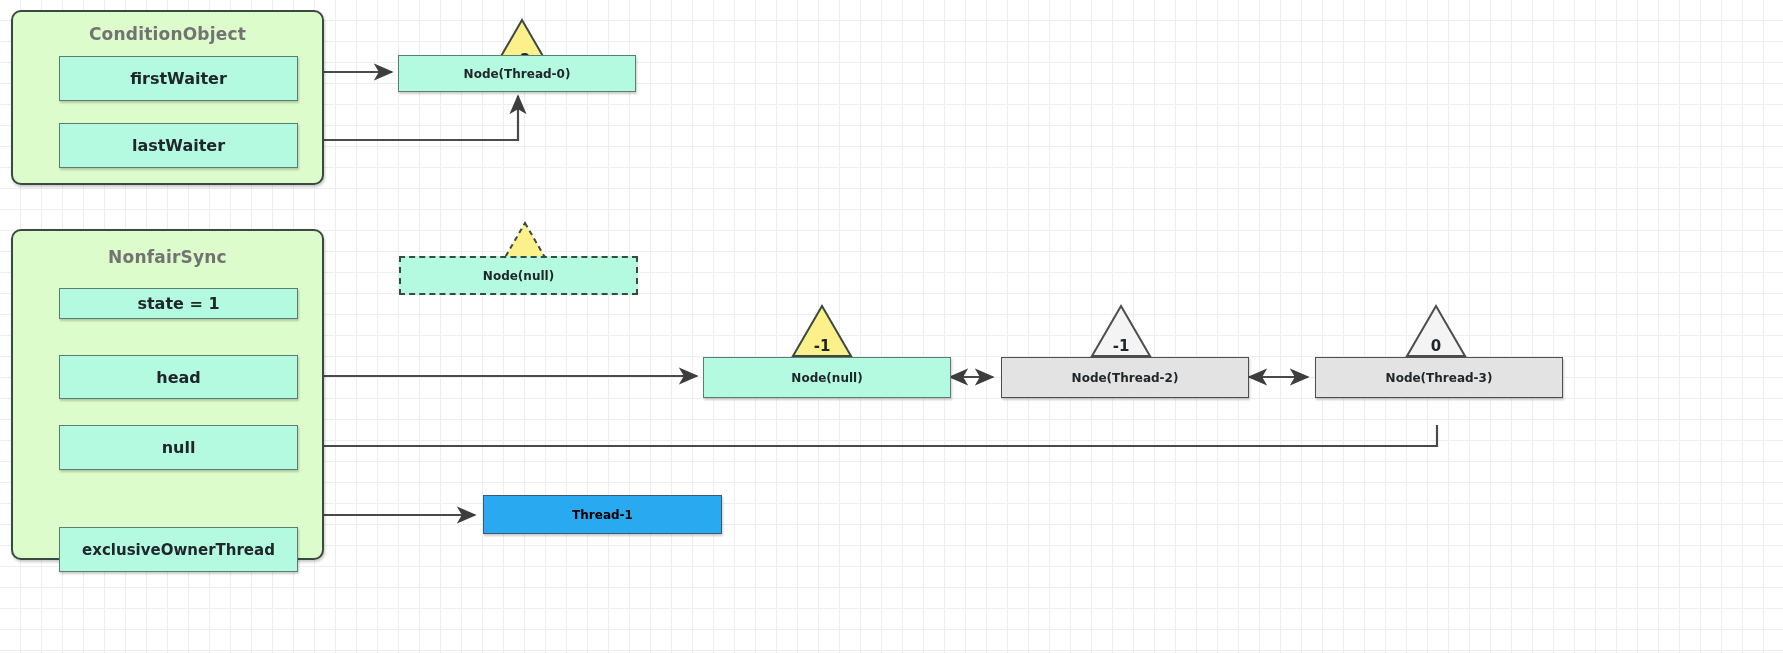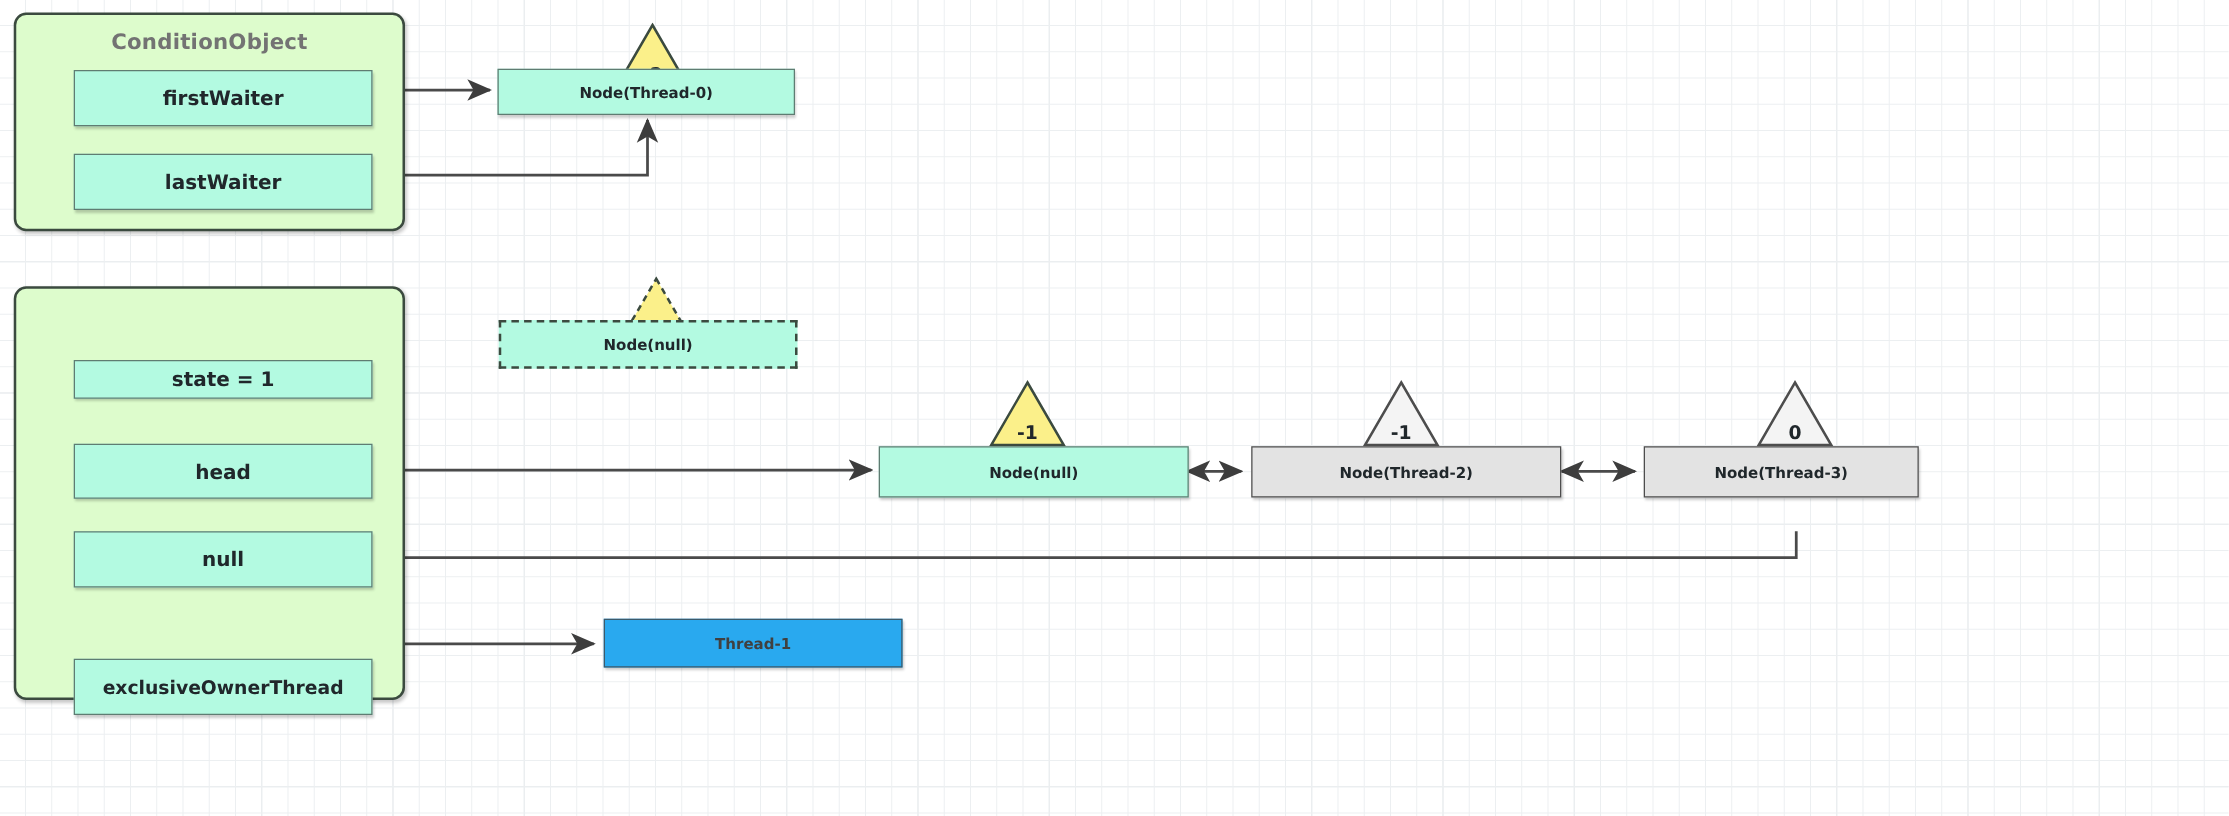--- a/index.html
+++ b/index.html
@@ -87,21 +87,21 @@
     background: #e3e3e3;
     border: 1px solid #4d4d4d;
   }
   .node-box.dashed {
     border: 2px dashed #3b4a3f;
     box-shadow: none;
   }
   .node-box.blue {
     background: #29a9ef;
     border: 1px solid #3c5a6b;
-    color: #404040;
+    color: #000000;
   }
 
   
   .ws-tri {
     position: absolute;
     width: 62px;
     height: 54px;
   }
   .ws-tri .ws-label {
     position: absolute;
@@ -148,20 +148,21 @@
     </g>
   </svg>
 
   <div class="class-box" style="left:11px; top:10px; width:313px; height:175px;">
     <div class="class-title" style="top:12px;">ConditionObject</div>
     <div class="field-box" style="left:46px; top:44px; width:239px; height:45px;">firstWaiter</div>
     <div class="field-box" style="left:46px; top:111px; width:239px; height:45px;">lastWaiter</div>
   </div>
 
   <div class="class-box" style="left:11px; top:229px; width:313px; height:331px;">
+    <div class="class-title" style="top:16px;">NonfairSync</div>
     <div class="field-box" style="left:46px; top:57px; width:239px; height:31px;">state = 1</div>
     <div class="field-box" style="left:46px; top:124px; width:239px; height:44px;">head</div>
     <div class="field-box" style="left:46px; top:194px; width:239px; height:45px;">null</div>
     <div class="field-box" style="left:46px; top:264px; width:239px; height:45px; font-size:15px;margin-top:32px;">exclusiveOwnerThread</div>
   </div>
 
   <svg class="ws-tri" style="left:491px; top:18px;" viewBox="0 0 62 54" xmlns="http://www.w3.org/2000/svg">
     <polygon points="31,2 60,52 2,52" fill="#fbf08a" stroke="#3b4a3f" stroke-width="2"></polygon>
   </svg>
   <div class="ws-tri" style="left:491px; top:18px;">
@@ -192,17 +193,17 @@
     <div class="ws-label">-1</div>
   </div>
   <div class="node-box gray" style="left:1001px; top:357px; width:248px; height:41px;">Node(Thread-2)</div>
 
   <svg class="ws-tri" style="left:1405px; top:304px;" viewBox="0 0 62 54" xmlns="http://www.w3.org/2000/svg">
     <polygon points="31,2 60,52 2,52" fill="#f4f4f4" stroke="#4d4d4d" stroke-width="2"></polygon>
   </svg>
   <div class="ws-tri" style="left:1405px; top:304px;">
     <div class="ws-label">0</div>
   </div>
-  <div class="node-box gray" style="left:1315px; top:357px; width:220px; height:41px;">Node(Thread-3)</div>
+  <div class="node-box gray" style="left:1315px; top:357px; width:248px; height:41px;">Node(Thread-3)</div>
 
   <div class="node-box blue" style="left:483px; top:495px; width:239px; height:39px;">Thread-1</div>
 
 </div>
 
 </body></html>

